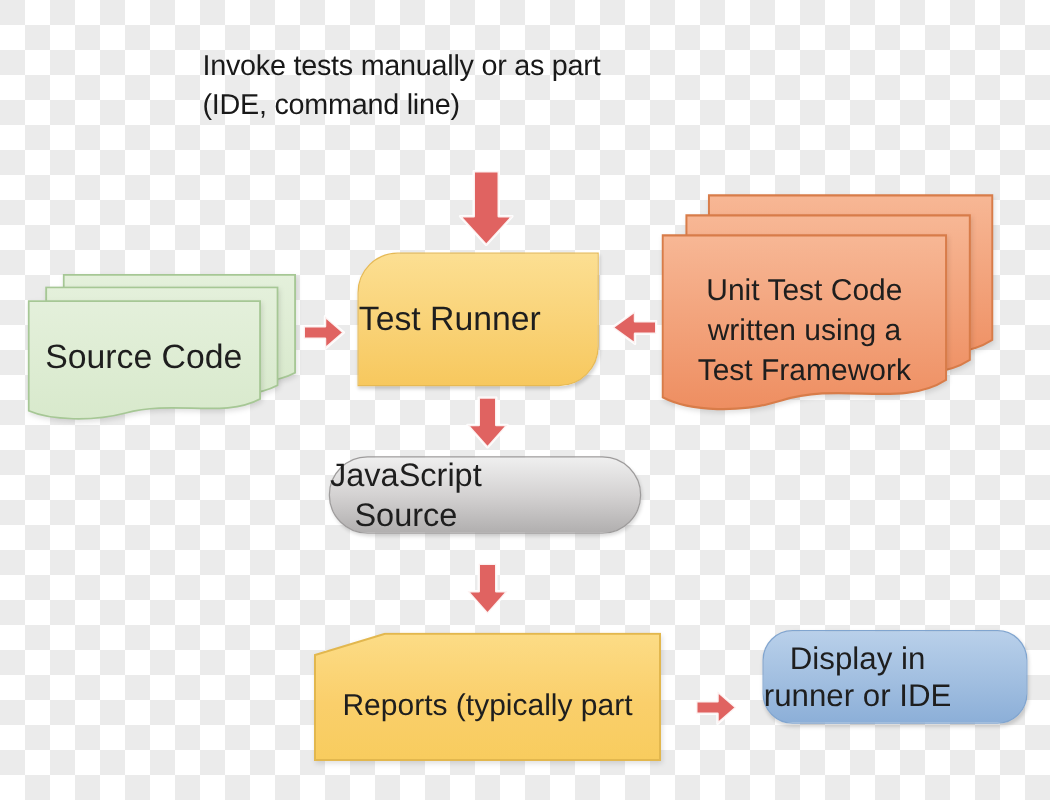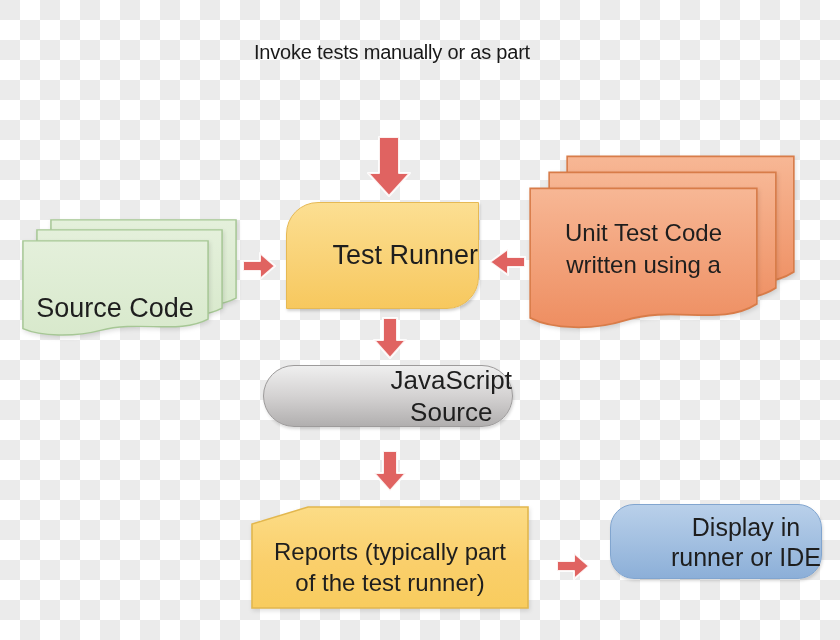--- a/index.html
+++ b/index.html
@@ -7,26 +7,26 @@
     position:relative;
     width:840px;height:640px;
     overflow:hidden;
     font-family:"Liberation Sans", sans-serif;
     color:#1e1e1e;
     background:repeating-conic-gradient(#ffffff 0% 25%, #ebebeb 0% 50%) 0 0 / 40px 40px;
   }
   .abs{position:absolute;}
   .note{
     left:162px;top:37px;width:460px;
-    text-align:center;font-size:20px;line-height:31px;
+    text-align:left;font-size:23px;line-height:31px;
     color:#191919;letter-spacing:-0.2px;
   }
   .note span{display:block;}
   .label{text-align:center;color:#1e1e1e;}
-  .box{box-sizing:border-box;display:flex;align-items:center;justify-content:flex-end;text-align:center;}
+  .box{box-sizing:border-box;display:flex;align-items:center;justify-content:flex-start;text-align:center;}
   .test-runner{
     left:286px;top:202px;width:193px;height:107px;
     background:linear-gradient(180deg,#fcdf92 0%,#f9d276 55%,#f7c85e 100%);
     border:1.4px solid #e6b954;
     border-radius:32px 0 32px 0;
     box-shadow:1px 2px 3px rgba(0,0,0,0.18);
     font-size:27px;
   }
   .js-runtime{
     left:263px;top:365px;width:250px;height:62px;
@@ -38,23 +38,23 @@
   }
   .display-box{
     left:610px;top:504px;width:212px;height:75px;
     background:linear-gradient(180deg,#b9d0ea 0%,#a3c0e1 50%,#8cafd8 100%);
     border:1.4px solid #81a5cf;
     border-radius:24px;
     box-shadow:1px 2px 3px rgba(0,0,0,0.15);
     font-size:25px;line-height:30px;
   }
   .doc{filter:drop-shadow(1px 2px 2px rgba(0,0,0,0.12));}
-  .src-label{left:22px;top:269px;width:186px;font-size:27px;line-height:32px;margin-top:23px;}
+  .src-label{left:22px;top:269px;width:186px;font-size:27px;line-height:32px;}
   .unit-label{left:529px;top:217px;width:229px;font-size:24px;line-height:32px;}
-  .reports-label{left:251px;top:536px;width:278px;font-size:24px;line-height:31px;}
+  .reports-label{left:251px;top:549px;width:278px;font-size:24px;line-height:31px;}
   .label span{display:block;}
   svg{display:block;}
 </style>
 </head>
 <body>
 
 <div class="canvas">
 
   <svg width="0" height="0" style="position:absolute" aria-hidden="true">
     <defs>
@@ -69,20 +69,21 @@
       <linearGradient id="gYellow" x1="0" y1="0" x2="0" y2="1">
         <stop offset="0" stop-color="#fcdc86"></stop>
           <stop offset="0.55" stop-color="#facf6b"></stop>
           <stop offset="1" stop-color="#f8cc5e"></stop>
       </linearGradient>
     </defs>
   </svg>
 
   <div class="abs note">
     <span>Invoke tests manually or as part</span>
+    <span>(IDE, command line)</span>
   </div>
 
   <svg class="abs" style="left:367px;top:136px" width="44" height="61" viewBox="0 0 44 61">
     <polygon points="12,1 32,1 32,37 43,37 22,60 1,37 12,37" fill="#e06361" stroke="#ffffff" stroke-opacity="0.9" stroke-width="2" stroke-linejoin="round"></polygon>
   </svg>
 
   <div>
     <svg class="abs doc" style="left:50px;top:219px" width="187" height="105" viewBox="0 0 200 122" preserveAspectRatio="none">
       <path d="M1,1 H199 V92 C168,110 126,93 84,105 C56,113 20,112 1,103 Z" fill="url(#gGreen)" stroke="#a6c795" stroke-width="1.6"></path>
     </svg>
@@ -105,20 +106,21 @@
     </svg>
     <svg class="abs doc" style="left:548px;top:171px" width="229" height="155" viewBox="0 0 200 122" preserveAspectRatio="none">
       <path d="M1,1 H199 V92 C168,110 126,93 84,105 C56,113 20,112 1,103 Z" fill="url(#gOrange)" stroke="#d87c49" stroke-width="1.4"></path>
     </svg>
     <svg class="abs doc" style="left:529px;top:187px" width="229" height="155" viewBox="0 0 200 122" preserveAspectRatio="none">
       <path d="M1,1 H199 V92 C168,110 126,93 84,105 C56,113 20,112 1,103 Z" fill="url(#gOrange)" stroke="#d87c49" stroke-width="1.4"></path>
     </svg>
     <div class="abs label unit-label">
       <span>Unit Test Code</span>
       <span>written using a</span>
+      <span>Test Framework</span>
     </div>
   </div>
 
   <svg class="abs" style="left:488px;top:247px" width="38" height="30" viewBox="0 0 38 30">
     <polygon points="37,10 20,10 20,2 2,15 20,28 20,20 37,20" fill="#e06361" stroke="#ffffff" stroke-opacity="0.9" stroke-width="2" stroke-linejoin="round"></polygon>
   </svg>
 
   <div class="abs box test-runner">
     <span>Test Runner</span>
   </div>
@@ -137,21 +139,20 @@
   <svg class="abs" style="left:372px;top:450px" width="36" height="42" viewBox="0 0 36 42">
     <polygon points="11,1 25,1 25,23 34,23 18,41 2,23 11,23" fill="#e06361" stroke="#ffffff" stroke-opacity="0.9" stroke-width="2" stroke-linejoin="round"></polygon>
   </svg>
 
   <div>
     <svg class="abs doc" style="left:251px;top:506px" width="278" height="103" viewBox="0 0 278 103">
       <path d="M57,1 H277 V102 H1 V18 Z" fill="url(#gYellow)" stroke="#e2b74e" stroke-width="1.6"></path>
     </svg>
     <div class="abs label reports-label">
       <span>Reports (typically part</span>
-      <span>of the test runner)</span>
     </div>
   </div>
 
   <svg class="abs" style="left:556px;top:551px" width="34" height="30" viewBox="0 0 34 30">
     <polygon points="1,10 18,10 18,2 33,15 18,28 18,20 1,20" fill="#e06361" stroke="#ffffff" stroke-opacity="0.9" stroke-width="2" stroke-linejoin="round"></polygon>
   </svg>
 
   <div class="abs box display-box">
     <div class="label">
       <span>Display in</span>

